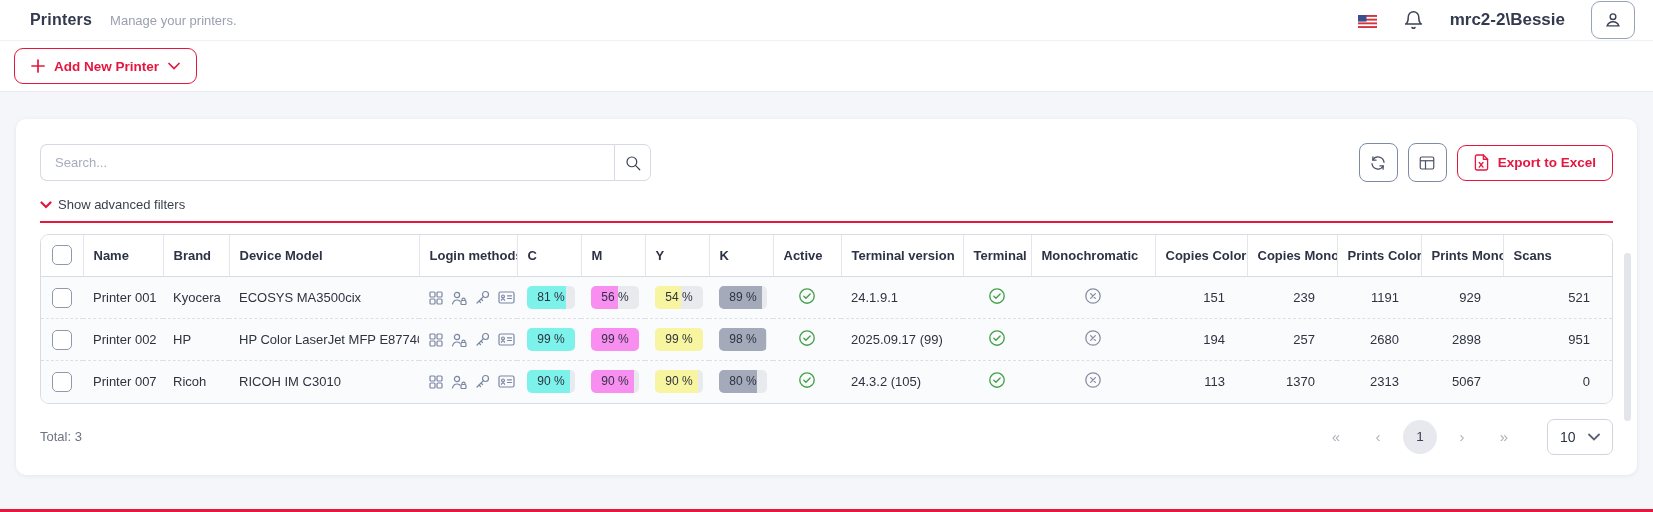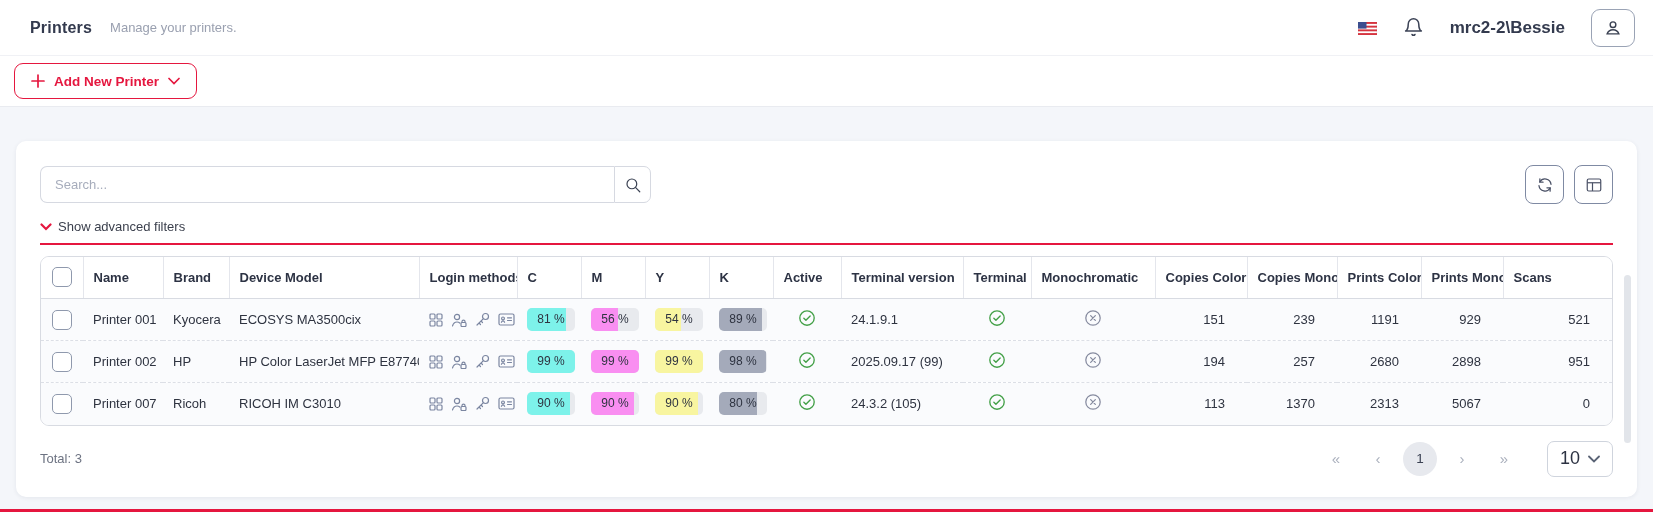--- a/index.html
+++ b/index.html
@@ -6,21 +6,21 @@
   html,body { width:1653px; height:512px; }
   body {
     font-family:"Liberation Sans", sans-serif;
     background:#f4f6fa;
     color:#2e3444;
     position:relative;
     overflow:hidden;
   }
   
   .topbar {
-    height:56px; background:#fff; border-bottom:1px solid #f0f1f5;
+    height:41px; background:#fff; border-bottom:1px solid #f0f1f5;
     display:flex; align-items:center; padding:0 18px 0 30px;
   }
   .page-title { font-size:16px; font-weight:bold; color:#333a4e; letter-spacing:.2px; }
   .page-subtitle { font-size:13px; color:#9aa0b0; margin-left:18px; }
   .topbar-right { margin-left:auto; display:flex; align-items:center; gap:26px; }
   .flag { width:19px; height:13px; display:inline-block; cursor:pointer; }
   .bell { color:#3c4356; cursor:pointer; display:flex; }
   .username { font-size:17px; font-weight:bold; color:#333a4e; }
   .user-btn {
     width:44px; height:38px; border:1px solid #9aa3b5; border-radius:9px;
@@ -33,21 +33,21 @@
   }
   .btn-accent {
     display:inline-flex; align-items:center; gap:9px;
     border:1.5px solid var(--accent); color:var(--accent); background:#fff;
     border-radius:9px; height:36px; padding:0 16px;
     font-size:13.5px; font-weight:bold; cursor:pointer; font-family:inherit;
   }
   .btn-accent svg { flex:none; }
   
   .card {
-    position:absolute; left:16px; right:16px; top:141px; height:356px;
+    position:absolute; left:16px; right:16px; top:119px; height:356px;
     background:#fff; border-radius:10px; box-shadow:0 1px 4px rgba(40,50,80,.08);
     padding:24px;
   }
   .card-row1 { display:flex; align-items:center; }
   .searchwrap { display:flex; }
   .search-input {
     width:574px; height:37px; border:1px solid #d6d9e1; border-right:none;
     border-radius:7px 0 0 7px; padding:0 14px; font-size:13px; color:#3a4152;
     outline:none; font-family:inherit; background:#fff;
   }
@@ -102,21 +102,21 @@
   .total { font-size:13px; color:#6d7382; }
   .pager { margin-left:auto; display:flex; align-items:center; gap:8px; }
   .pg-btn {
     min-width:34px; height:34px; display:flex; align-items:center; justify-content:center;
     color:#aab0bd; font-size:15px; cursor:pointer; border-radius:50%; background:transparent; border:none; font-family:inherit;
   }
   .pg-current { background:#e7e9ee; color:#3a4152; width:34px; font-size:13.5px; }
   .size-select {
     margin-left:18px; width:66px; height:36px; border:1px solid #cfd4dd; border-radius:7px;
     background:#fff; display:flex; align-items:center; justify-content:space-between;
-    padding:0 12px; font-size:18px; color:#2c3242; cursor:pointer;
+    padding:0 12px; font-size:14px; color:#2c3242; cursor:pointer;
   }
   .bottom-line { position:absolute; left:0; right:0; bottom:0; height:3px; background:var(--accent); }
 </style>
 </head>
 <body style="--accent: #e5173f; --badge-bg: #e8eaee;">
 
 <div class="topbar">
   <span class="page-title">Printers</span>
   <span class="page-subtitle">Manage your printers.</span>
   <div class="topbar-right">
@@ -193,20 +193,30 @@
       </button>
       <button class="icon-btn">
         <span style="display:flex">
           <svg width="18" height="18" viewBox="0 0 24 24" fill="none" stroke="currentColor" stroke-width="1.6">
               <rect x="3" y="4" width="18" height="16" rx="2"></rect>
               <line x1="3" y1="9" x2="21" y2="9"></line>
               <line x1="10" y1="9" x2="10" y2="20"></line>
             </svg>
         </span>
       </button>
+      <button class="btn-accent">
+        <span style="display:flex">
+          <svg width="15" height="17" viewBox="0 0 16 18" fill="none" stroke="currentColor" stroke-width="1.4" stroke-linecap="round" stroke-linejoin="round">
+              <path d="M10 1H3a1.5 1.5 0 0 0-1.5 1.5v13A1.5 1.5 0 0 0 3 17h10a1.5 1.5 0 0 0 1.5-1.5V5.5z"></path>
+              <path d="M10 1v4.5h4.5"></path>
+              <path d="M5.6 9l4 5M9.6 9l-4 5"></path>
+            </svg>
+        </span>
+        <span>Export to Excel</span>
+      </button>
     </div>
   </div>
 
   <div class="adv-filters">
     <span style="display:flex;color:var(--accent)">
       <svg width="12" height="8" viewBox="0 0 12 8" fill="none" stroke="currentColor" stroke-width="2.2" stroke-linecap="round">
           <path d="M1.5 1.5 6 6 10.5 1.5"></path>
         </svg>
     </span>
     <span>Show advanced filters</span>

